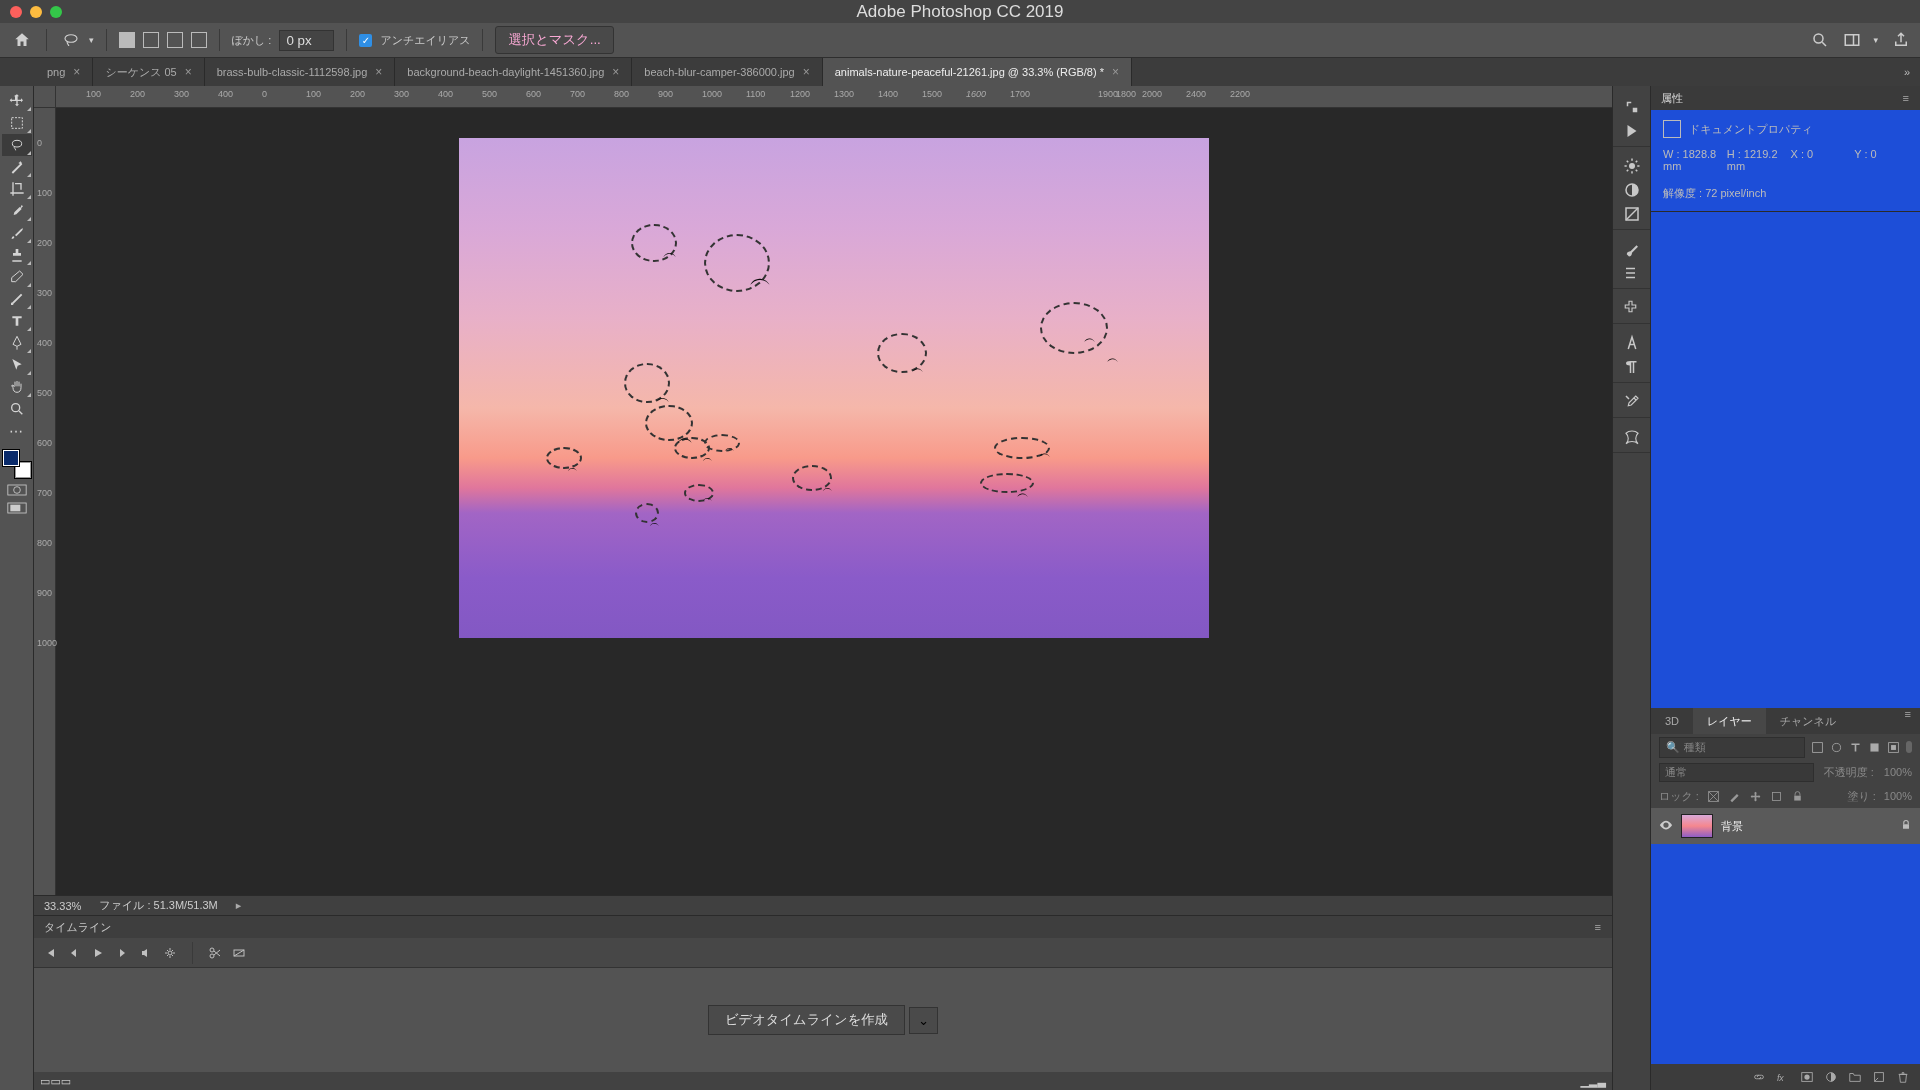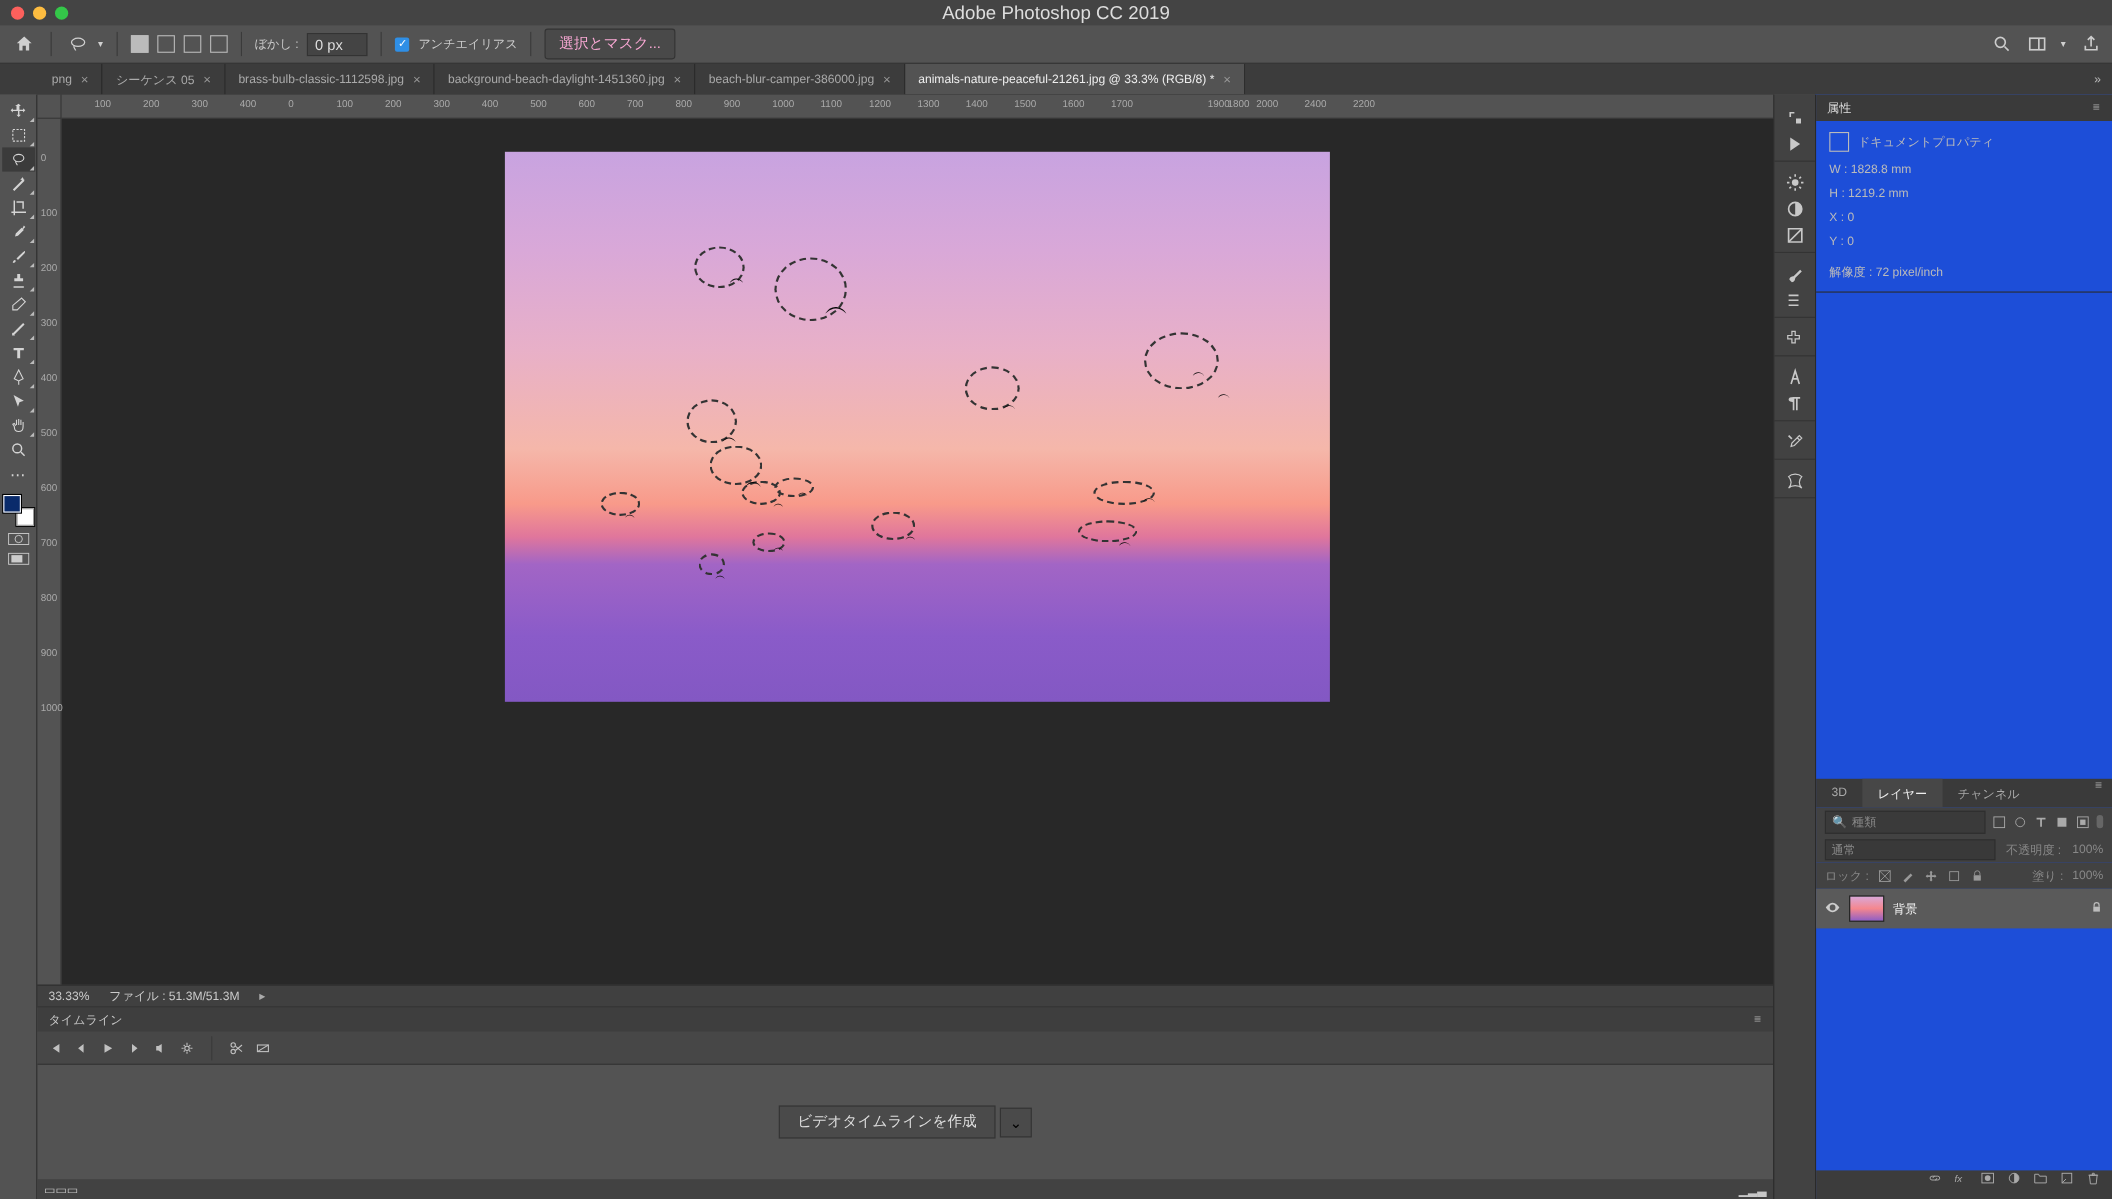--- a/index.html
+++ b/index.html
@@ -74,39 +74,39 @@
 .dockicons{width:38px;background:#424242;border-left:1px solid #2a2a2a;display:flex;flex-direction:column;align-items:center;padding-top:6px;gap:4px}
 .dockgrp{display:flex;flex-direction:column;gap:6px;padding:6px 0;border-bottom:1px solid #333;width:100%;align-items:center}
 .dockicons svg{width:18px;height:18px;fill:#c8c8c8}
 
 .rpanels{width:270px;background:#1d4ed8;border-left:1px solid #2a2a2a;display:flex;flex-direction:column}
 .pnl{border-bottom:1px solid #2a2a2a}
 .pnlhead{height:24px;background:#3a3a3a;display:flex;align-items:center;padding:0 10px;color:#ddd;justify-content:space-between}
 .menu3{letter-spacing:1px;color:#aaa}
 .pnlbody{padding:10px 12px;color:#bbb;font-size:11px}
 .proprow{display:flex;gap:8px;align-items:center;margin-bottom:10px}
-.propgrid{display:grid;grid-template-columns:1fr;gap:10px 10px}
+.propgrid{display:grid;grid-template-columns:1fr 1fr 1fr 1fr;gap:10px 10px}
 .doc-ic{width:18px;height:18px;border:1px solid #bbb;display:inline-block}
 .layertabs{display:flex;height:26px;background:#3a3a3a}
 .ltab{padding:0 14px;display:flex;align-items:center;color:#aaa}
 .ltab.act{background:#474747;color:#eee}
 .lsearch{height:26px;background:#424242;display:flex;align-items:center;padding:0 8px;gap:6px}
 .lsrchbox{flex:1;background:#3a3a3a;border:1px solid #2e2e2e;padding:2px 6px;color:#888;display:flex;align-items:center;gap:4px}
 .licons{display:flex;gap:6px}
 .licons svg{width:13px;height:13px;fill:#aaa}
 .lopt{height:24px;background:#424242;display:flex;align-items:center;padding:0 8px;gap:10px;color:#888}
 .lopt .dd{background:#393939;border:1px solid #2e2e2e;padding:1px 5px;flex:1}
 .llock{height:24px;background:#424242;display:flex;align-items:center;padding:0 8px;gap:8px;color:#888}
 .llock svg{width:13px;height:13px;fill:#999}
 .layerrow{height:36px;background:#5a5a5a;display:flex;align-items:center;padding:0 8px;gap:8px}
 .eye svg{width:14px;height:14px;fill:#ccc}
 .thumb{width:32px;height:24px;background:linear-gradient(180deg,#d9a8d8,#f5878e,#8f5ec6);border:1px solid #222}
 .lock svg{width:12px;height:12px;fill:#bbb}
 .lname{flex:1;color:#eee}
-.rpfoot{margin-top:auto;height:26px;background:#3c3c3c;display:flex;align-items:flex-start;justify-content:flex-end;gap:10px;padding:0 10px}
+.rpfoot{margin-top:auto;height:26px;background:#3c3c3c;display:flex;align-items:center;justify-content:flex-end;gap:10px;padding:0 10px}
 .rpfoot svg{width:14px;height:14px;fill:#aaa}
 </style>
 </head>
 <body>
 
 <div class="titlebar">
   <div class="traffic">
     <div class="tl r"></div>
     <div class="tl y"></div>
     <div class="tl g"></div>
@@ -315,21 +315,21 @@
           <span style="left: 470px;">600</span>
           <span style="left: 514px;">700</span>
           <span style="left: 558px;">800</span>
           <span style="left: 602px;">900</span>
           <span style="left: 646px;">1000</span>
           <span style="left: 690px;">1100</span>
           <span style="left: 734px;">1200</span>
           <span style="left: 778px;">1300</span>
           <span style="left: 822px;">1400</span>
           <span style="left: 866px;">1500</span>
-          <span style="left: 910px;">1600</span>
+          <span style="left: 910px; font-style: italic;">1600</span>
           <span style="left: 954px;">1700</span>
           <span style="left: 1030px; margin-left: 30px;">1800</span>
           <span style="left: 1042px;">1900</span>
           <span style="left: 1086px;">2000</span>
           <span style="left: 1130px;">2400</span>
           <span style="left: 1174px;">2200</span>
         </div>
     </div>
     <div class="canvasrow">
       <div class="vruler" id="vruler">

